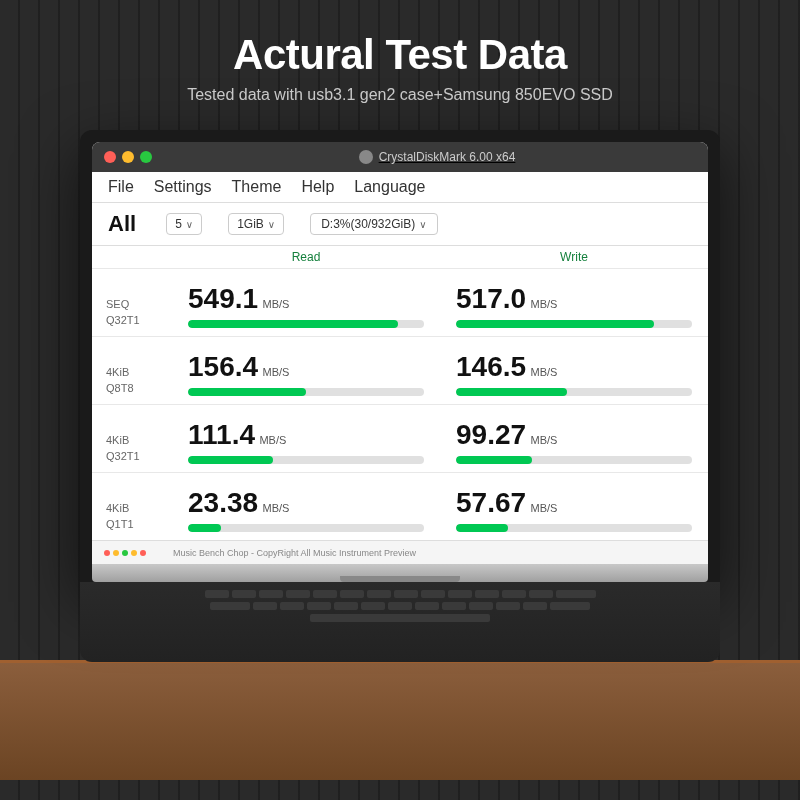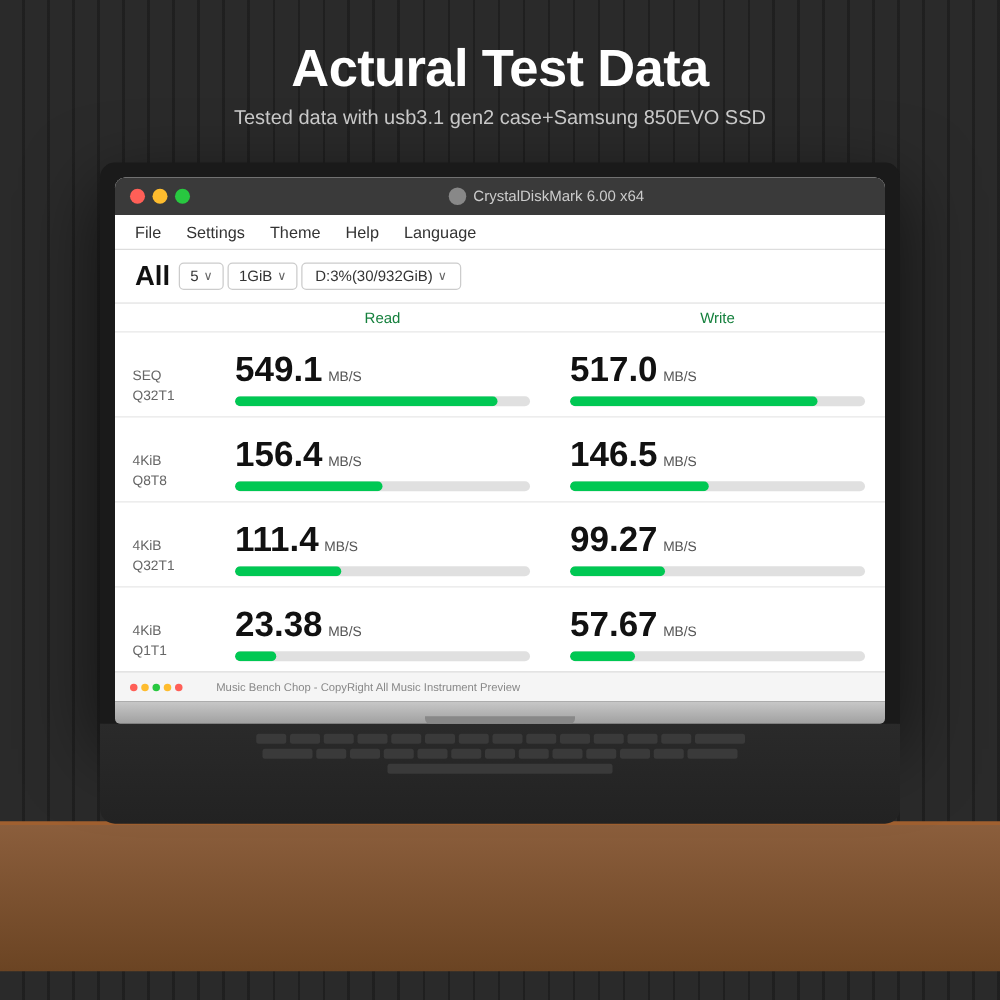--- a/index.html
+++ b/index.html
@@ -61,20 +61,21 @@
       border-radius: 8px 8px 0 0;
       overflow: hidden;
     }
 
     .title-bar {
       background: #3a3a3a;
       padding: 8px 12px;
       display: flex;
       align-items: center;
       gap: 26px;
+      text-decoration: underline;
     }
 
     .traffic-lights {
       display: flex;
       gap: 6px;
     }
 
     .traffic-dot {
       width: 12px;
       height: 12px;
@@ -107,30 +108,30 @@
 
     .menu-bar {
       background: white;
       display: flex;
       gap: 20px;
       padding: 6px 16px;
       border-bottom: 1px solid #ddd;
     }
 
     .menu-item {
-      font-size: 13px;
+      font-size: 16px;
       color: #333;
       cursor: pointer;
     }
 
     .toolbar {
       background: white;
       display: flex;
       align-items: center;
-      gap: 3px;
+      gap: 26px;
       padding: 8px 16px;
       border-bottom: 1px solid #ddd;
     }
 
     .all-label {
       font-size: 22px;
       font-weight: 700;
       color: #111;
       margin-right: 4px;
     }

